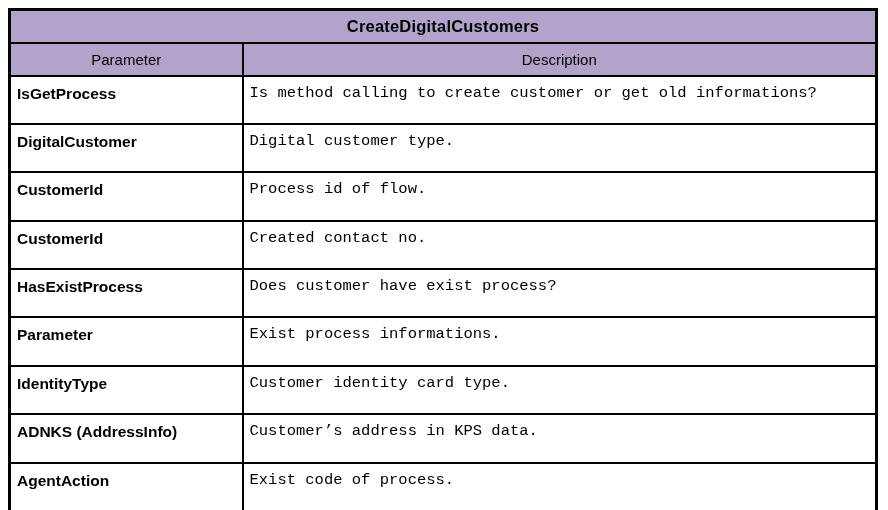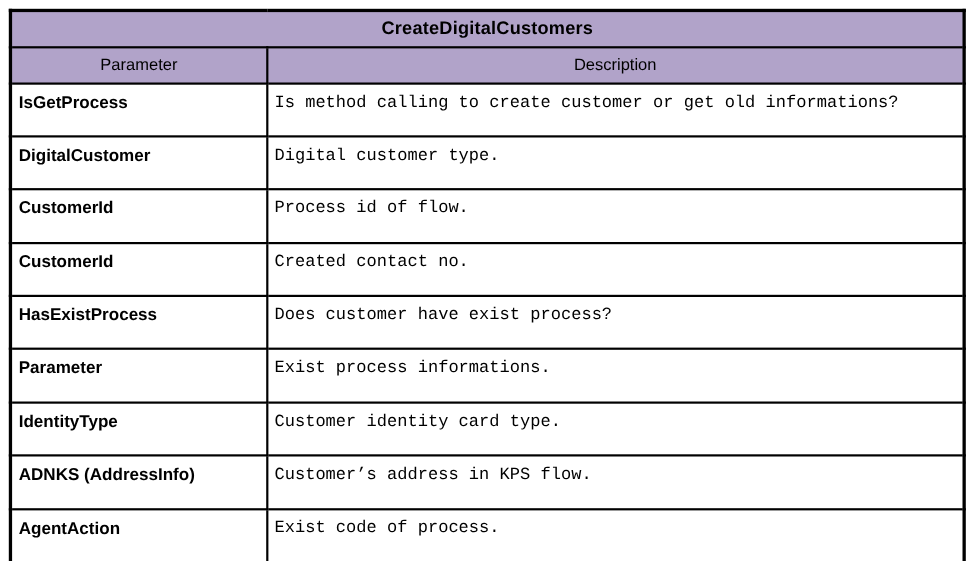--- a/index.html
+++ b/index.html
@@ -102,21 +102,21 @@
         <tr>
           <td class="param-cell">Parameter</td>
           <td class="desc-cell">Exist process informations.</td>
         </tr>
         <tr>
           <td class="param-cell">IdentityType</td>
           <td class="desc-cell">Customer identity card type.</td>
         </tr>
         <tr>
           <td class="param-cell">ADNKS (AddressInfo)</td>
-          <td class="desc-cell">Customer’s address in KPS flow.</td>
+          <td class="desc-cell">Customer’s address in KPS data.</td>
         </tr>
         <tr>
           <td class="param-cell">AgentAction</td>
           <td class="desc-cell">Exist code of process.</td>
         </tr>
       </tbody>
   </table>
 </div>
 
 </body></html>

